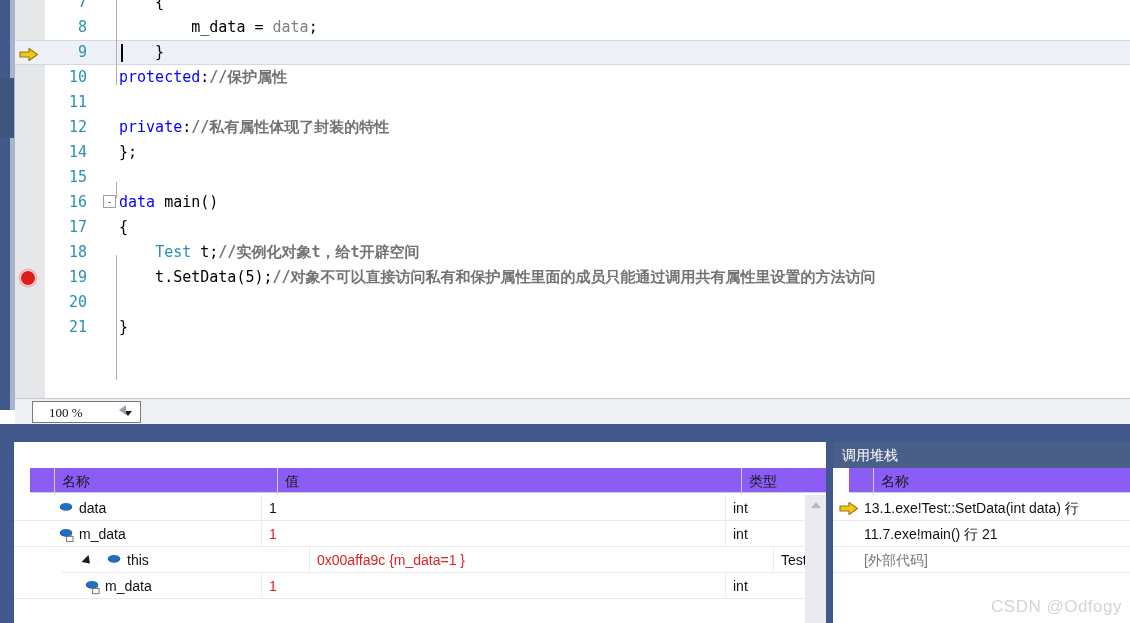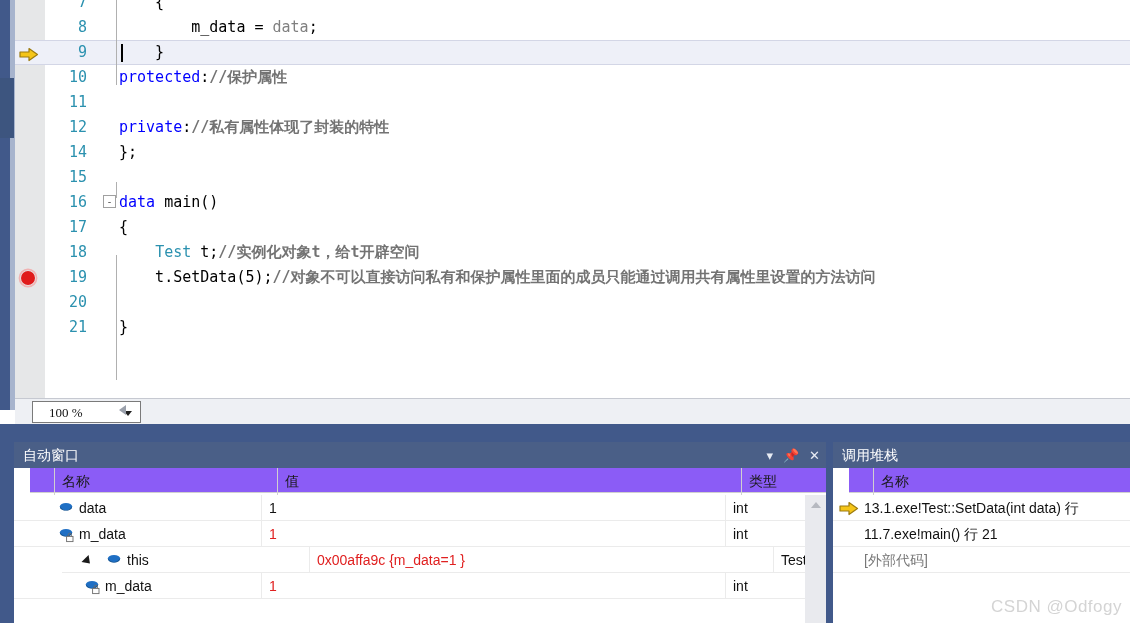--- a/index.html
+++ b/index.html
@@ -312,28 +312,20 @@
     <div class="zoom-combo">
       <span>100 %</span>
       <span class="chev"></span>
     </div>
     <div class="hscroll-left"></div>
   </div>
 
   <div class="bottom-band">
 
     <div class="panel" id="autos-panel">
-      <div class="panel-title">
-        <span>自动窗口</span>
-        <span class="panel-title-btns">
-          <span class="tbtn">▾</span>
-          <span class="tbtn">📌</span>
-          <span class="tbtn">✕</span>
-        </span>
-      </div>
       <div class="grid">
         <div class="colhdr">
           <div class="cell" style="left:24px; width:223px;">名称</div>
           <div class="cell" style="left:247px; width:464px;">值</div>
           <div class="cell" style="left:711px; width:80px;">类型</div>
         </div>
         <div id="autos-rows">
             <div class="rowline" style="top: 27px;">
               <span class="var-icon" style="left: 44px;"><svg viewBox="0 0 17 17" width="17" height="17">
                   <ellipse cx="8" cy="6.6" rx="6.2" ry="3.6" fill="#1f6fc4"></ellipse>

